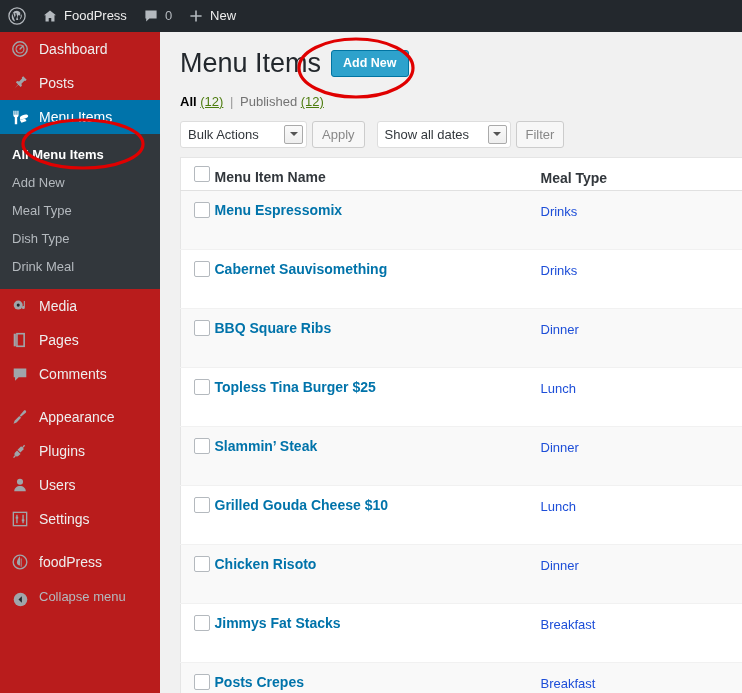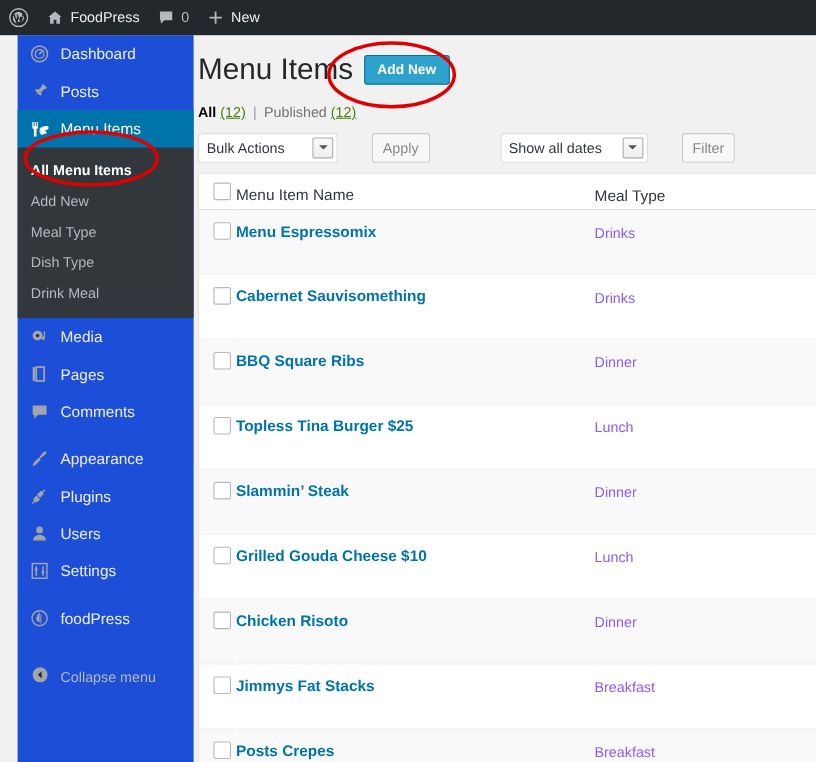--- a/index.html
+++ b/index.html
@@ -25,23 +25,23 @@
     color: #b4b9be; font-size: 13px; line-height: 32px;
     white-space: nowrap;
   }
   .ab-item .ab-label { color: #eee; }
   .ab-item .ab-count { color: #b4b9be; }
   .ab-ico { display: inline-flex; align-items: center; justify-content: center; }
   .ab-ico svg { display: block; }
 
   
   #sidebar {
-    position: absolute; top: 32px; left: 16px;
+    position: absolute; top: 32px; left: 0;
     width: 160px; height: 661px;
-    background: #1d4ed8;
+    background: #b91c1c;
     z-index: 30;
   }
   .menu-top {
     position: relative;
     display: flex; align-items: center;
     height: 34px; padding-left: 10px;
     color: #eee; font-size: 14px;
     white-space: nowrap;
   }
   .menu-top .m-ico {
@@ -65,21 +65,21 @@
 
   .submenu { background: #32373c; padding: 7px 0 8px 0; }
   .submenu a {
     display: block; padding: 6px 0 6px 12px;
     color: #b4b9be; font-size: 13px; line-height: 16px;
     text-decoration: none; white-space: nowrap;
   }
   .submenu a.current { color: #fff; font-weight: 600; }
 
   .collapse-row {
-    display: flex; align-items: flex-end;
+    display: flex; align-items: flex-start;
     height: 34px; padding-left: 10px;
     color: #b4b9be; font-size: 13px;
     margin-top: 10px;
   }
   .collapse-row .m-ico { width: 20px; height: 20px; margin-right: 9px;
     display: inline-flex; align-items: center; justify-content: center; flex: 0 0 20px; }
 
   
   #content {
     position: absolute; top: 32px; left: 160px;
@@ -116,21 +116,20 @@
   }
   .subsubsub .cur { color: #000; font-weight: 600; }
   .subsubsub .lnk { color: #737373; }
   .subsubsub .cnt { color: #4d7c0f; text-decoration: underline; }
   .subsubsub .sep { color: #999; margin: 0 3px; }
 
   .tablenav {
     margin-top: 10px;
     display: flex; align-items: center;
     white-space: nowrap;
-    gap: 26px;
   }
   .sel {
     position: relative;
     display: inline-flex; align-items: center;
     height: 27px;
     background: #fff;
     border: 1px solid #ddd;
     border-radius: 3px;
     font-size: 13px; color: #32373c;
     padding: 0 26px 0 7px;
@@ -179,21 +178,21 @@
     vertical-align: top;
     font-size: 14px;
   }
   th.col-cb, td.col-cb { width: 34px; padding: 11px 0 0 13px; }
   th.col-name, td.col-name { width: 326px; padding: 11px 10px 0 0; }
   th.col-meal, td.col-meal { width: 150px; padding: 12px 10px 0 0; }
   th.col-extra, td.col-extra { width: 130px; }
 
   thead th {
     height: 33px;
-    font-weight: 400;
+    font-weight: 700;
     color: #32373c;
     font-size: 14px;
     border-bottom: 1px solid #e1e1e1;
     background: #fff;
     padding-top: 8px;
   }
   thead th.col-cb { padding-top: 8px; }
 
   tbody tr { height: 59px; background: #fff; }
   tbody tr.alt { background: #f9f9f9; }
@@ -206,21 +205,21 @@
     border: 1px solid #b4b9be;
     border-radius: 2px;
     display: block;
     cursor: pointer;
   }
   a.row-title {
     color: #0073aa; font-weight: bold; font-size: 14px;
     text-decoration: none; cursor: pointer;
   }
   .meal-link {
-    color: #8b5cf6; font-size: 13px; text-decoration: none; cursor: pointer;
+    color: #1d4ed8; font-size: 13px; text-decoration: none; cursor: pointer;
   }
 
   
   .annot { position: absolute; z-index: 60; pointer-events: none; }
   .annot ellipse { fill: none; stroke: #e00000; stroke-width: 3.2; }
   #annot-menu-items { left: 20px; top: 116px; }
   #annot-add-new { left: 296px; top: 36px; }
 </style>
 </head>
 <body>

